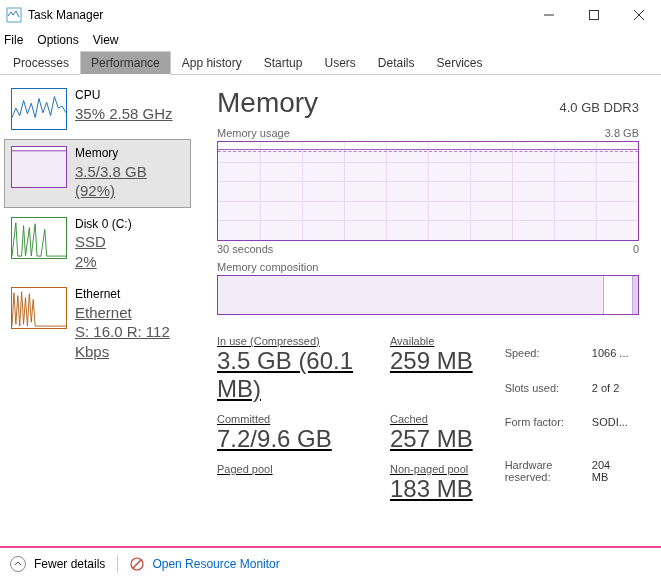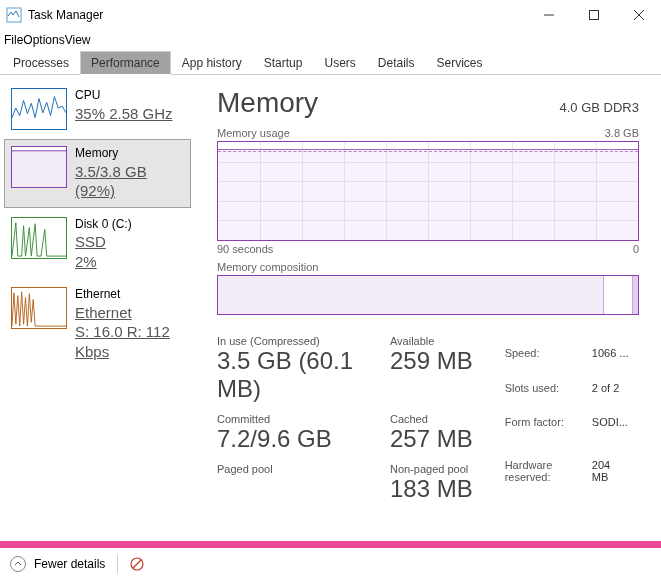--- a/index.html
+++ b/index.html
@@ -6,21 +6,21 @@
   body { width: 661px; height: 580px; background: #fff; font-size: 12px; color: #000; overflow: hidden; position: relative; }
 
   
   .titlebar { height: 30px; display: flex; align-items: center; padding-left: 6px; }
   .titlebar .app-icon { width: 16px; height: 16px; margin-right: 6px; }
   .titlebar .title { font-size: 12px; flex: 1; }
   .win-controls { display: flex; }
   .win-btn { width: 45px; height: 30px; display: flex; align-items: center; justify-content: center; color: #555; }
 
   
-  .menubar { height: 20px; display: flex; align-items: center; padding-left: 4px; font-size: 12px; }
+  .menubar { height: 20px; display: flex; align-items: center; padding-left: 4px; gap: 14px; font-size: 12px; }
 
   
   .tabbar { height: 25px; display: flex; border-bottom: 1px solid #ccc; padding-left: 2px; }
   .tab { padding: 4px 10px 3px 10px; font-size: 12px; border: 1px solid transparent; border-bottom: none; position: relative; top: 1px; color: #333; }
   .tab.active { border-color: #ccc; background: #a3a3a3; border-bottom: 1px solid #fff; }
 
   
   .content { display: flex; height: 470px; }
 
   
@@ -49,29 +49,29 @@
   .chart-fill { position: absolute; left: 0; right: 0; bottom: 0; height: 92%; background: rgba(155, 90, 200, 0.08); }
   .chart-line { position: absolute; left: 0; right: 0; bottom: 92%; height: 1px; border-top: 1px solid rgba(139,61,178,0.8); }
   .chart-line2 { position: absolute; left: 0; right: 0; bottom: 90%; height: 0; border-top: 1px dashed rgba(139,61,178,0.6); }
   .axis-row { display: flex; justify-content: space-between; font-size: 11px; color: #666; margin-top: 2px; }
 
   .comp-chart { border: 1px solid #8b3db2; height: 40px; margin-top: 2px; position: relative; display: flex; }
   .comp-seg { height: 100%; }
 
   
   .stats { display: flex; margin-top: 20px; gap: 30px; }
-  .stats-left { display: grid; grid-template-columns: auto auto; column-gap: 24px; row-gap: 10px; }
+  .stats-left { display: grid; grid-template-columns: auto auto; column-gap: 24px; row-gap: 10px; text-decoration: underline; }
   .stat-label { font-size: 11px; color: #555; }
   .stat-val { font-size: 24px; color: #444; }
   .stats-right { font-size: 11px; color: #555; }
   .stats-right td { padding: 1px 8px 1px 0; }
   .stats-right td.rv { color: #333; }
 
   
-  .footer { position: absolute; bottom: 0; left: 0; right: 0; height: 18px; border-top: 7px solid #ec4899; display: flex; align-items: center; padding: 16px 10px; gap: 8px; font-size: 12px; }
+  .footer { position: absolute; bottom: 0; left: 0; right: 0; height: 18px; border-top: 2px solid #ec4899; display: flex; align-items: center; padding: 16px 10px; gap: 8px; font-size: 12px; }
   .caret { width: 16px; height: 16px; border: 1px solid #888; border-radius: 50%; display: inline-flex; align-items: center; justify-content: center; font-size: 10px; color: #555; }
   .vdiv { width: 1px; height: 18px; background: #ccc; margin: 0 4px; }
   .orm { color: #0066cc; }
   .orm-icon { width: 14px; height: 14px; }
 
   
   .thumb svg { position: absolute; inset: 0; width: 100%; height: 100%; }
 </style>
 </head>
 <body>
@@ -201,21 +201,21 @@
         <div class="hline" style="top:20%"></div>
           <div class="hline" style="top:40%"></div>
           <div class="hline" style="top:60%"></div>
           <div class="hline" style="top:80%"></div>
       </div>
       <div class="chart-fill"></div>
       <div class="chart-line"></div>
       <div class="chart-line2"></div>
     </div>
     <div class="axis-row">
-      <span>90 seconds</span>
+      <span>30 seconds</span>
       <span>0</span>
     </div>
 
     <div class="chart-label-row" style="margin-top:6px">
       <span>Memory composition</span>
       <span></span>
     </div>
     <div class="comp-chart">
       <div class="comp-seg" style="flex:3.5; background:rgba(155,90,200,0.12); border-right:1px solid #c9a6dd"></div>
       <div class="comp-seg" style="flex:0.25; background:#fff; border-right:1px solid #c9a6dd"></div>
@@ -281,13 +281,14 @@
       </svg>
   </span>
   <span>Fewer details</span>
   <span class="vdiv"></span>
   <span class="orm-icon">
     <svg viewBox="0 0 14 14">
         <circle cx="7" cy="7" r="6" fill="none" stroke="#c04030" stroke-width="1.2"></circle>
         <line x1="3" y1="11" x2="11" y2="3" stroke="#c04030" stroke-width="1.2"></line>
       </svg>
   </span>
+  <span class="orm">Open Resource Monitor</span>
 </div>
 
 </body></html>

